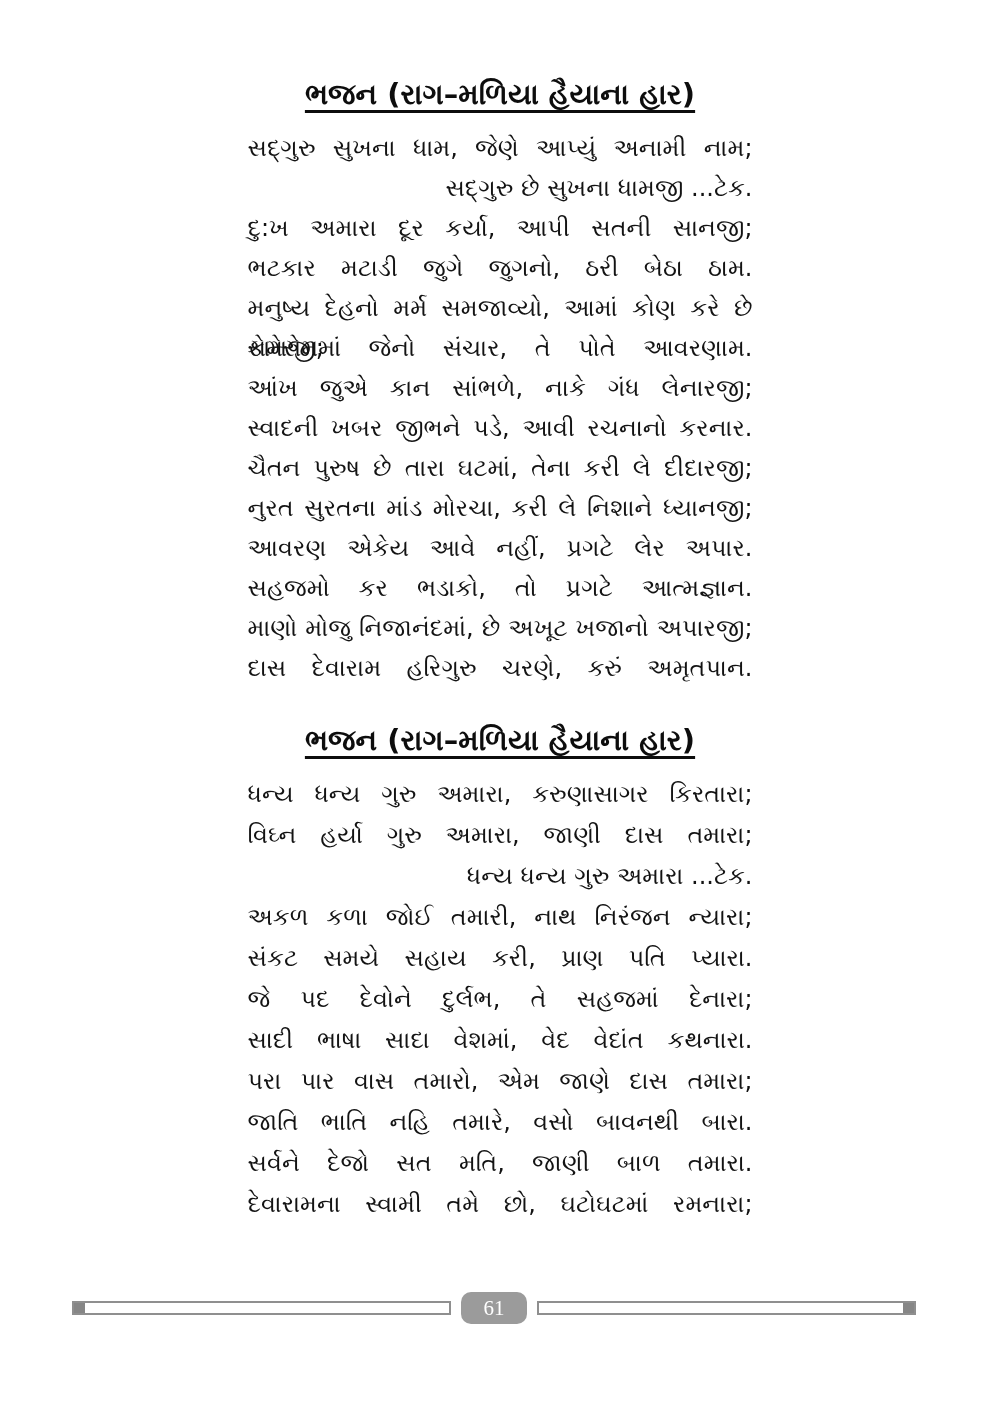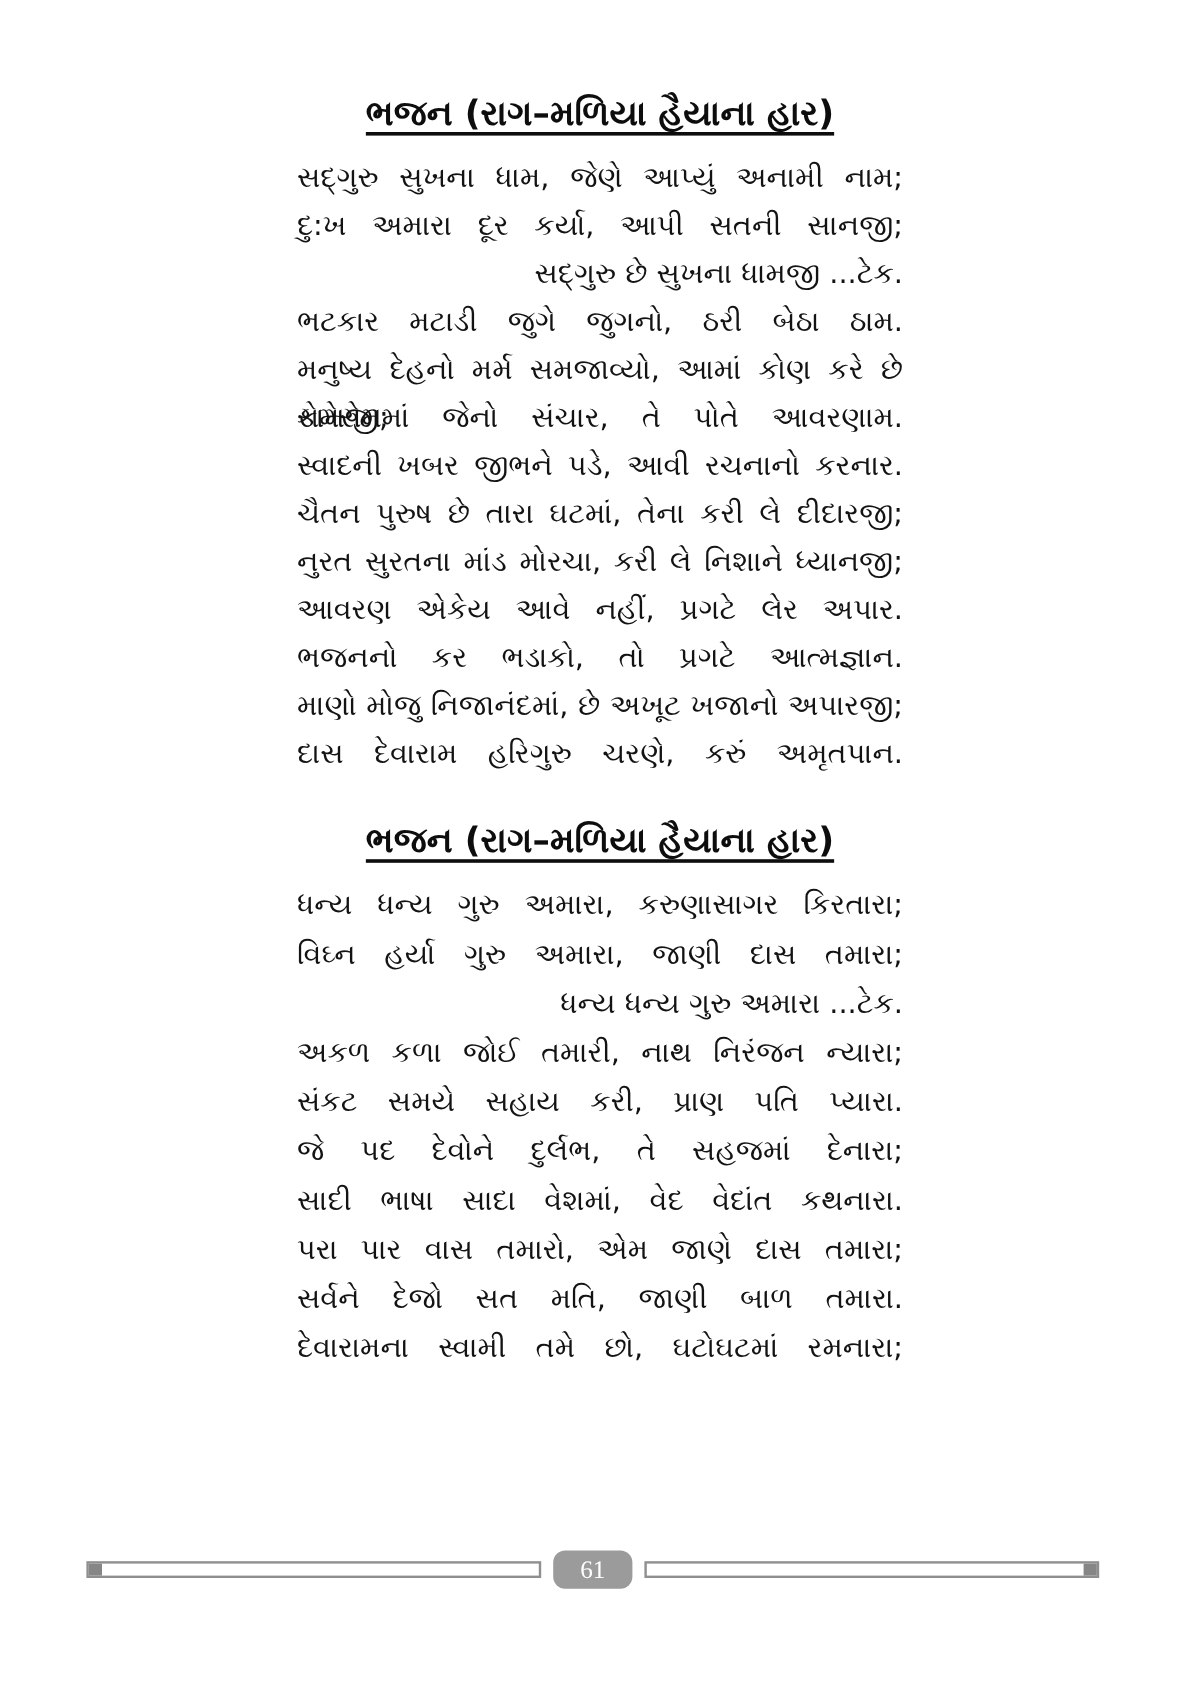--- a/index.html
+++ b/index.html
@@ -90,44 +90,46 @@
 </style>
 </head>
 <body>
 
 <div class="page">
   <div class="content">
 
     <section>
       <h2 class="bhajan-heading">ભજન (રાગ–મળિયા હૈયાના હાર)</h2>
       <div class="line j">સદ્ગુરુ સુખના ધામ, જેણે આપ્યું અનામી નામ;</div>
+      <div class="line r">સદ્ગુરુ છે સુખના ધામજી ...ટેક.</div>
       <div class="line j">દુ:ખ અમારા દૂર કર્યા, આપી સતની સાનજી;</div>
-      <div class="line r">સદ્ગુરુ છે સુખના ધામજી ...ટેક.</div>
       <div class="line j">ભટકાર મટાડી જુગે જુગનો, ઠરી બેઠા ઠામ.</div>
       <div class="line j">મનુષ્ય દેહનો મર્મ સમજાવ્યો, આમાં કોણ કરે છે કામજી;</div>
       <div class="line j">રોમેરોમમાં જેનો સંચાર, તે પોતે આવરણામ.</div>
+      <div class="line j">આંખ જુએ કાન સાંભળે, નાકે ગંધ લેનારજી;</div>
       <div class="line j">સ્વાદની ખબર જીભને પડે, આવી રચનાનો કરનાર.</div>
       <div class="line j">ચૈતન પુરુષ છે તારા ઘટમાં, તેના કરી લે દીદારજી;</div>
       <div class="line j">નુરત સુરતના માંડ મોરચા, કરી લે નિશાને ધ્યાનજી;</div>
       <div class="line j">આવરણ એકેય આવે નહીં, પ્રગટે લેર અપાર.</div>
-      <div class="line j">ભજનનો કર ભડાકો, તો પ્રગટે આત્મજ્ઞાન.</div>
+      <div class="line j">સહજમો કર ભડાકો, તો પ્રગટે આત્મજ્ઞાન.</div>
       <div class="line j">માણો મોજુ નિજાનંદમાં, છે અખૂટ ખજાનો અપારજી;</div>
       <div class="line j">દાસ દેવારામ હરિગુરુ ચરણે, કરું અમૃતપાન.</div>
     </section>
 
     <section class="section-2">
       <h2 class="bhajan-heading">ભજન (રાગ–મળિયા હૈયાના હાર)</h2>
       <div class="line j">ધન્ય ધન્ય ગુરુ અમારા, કરુણાસાગર કિરતારા;</div>
       <div class="line j">વિઘ્ન હર્યા ગુરુ અમારા, જાણી દાસ તમારા;</div>
       <div class="line r">ધન્ય ધન્ય ગુરુ અમારા ...ટેક.</div>
       <div class="line j">અકળ કળા જોઈ તમારી, નાથ નિરંજન ન્યારા;</div>
       <div class="line j">સંકટ સમયે સહાય કરી, પ્રાણ પતિ પ્યારા.</div>
       <div class="line j">જે પદ દેવોને દુર્લભ, તે સહજમાં દેનારા;</div>
       <div class="line j">સાદી ભાષા સાદા વેશમાં, વેદ વેદાંત કથનારા.</div>
       <div class="line j">પરા પાર વાસ તમારો, એમ જાણે દાસ તમારા;</div>
+      <div class="line j">જાતિ ભાતિ નહિ તમારે, વસો બાવનથી બારા.</div>
       <div class="line j">સર્વને દેજો સત મતિ, જાણી બાળ તમારા.</div>
       <div class="line j">દેવારામના સ્વામી તમે છો, ઘટોઘટમાં રમનારા;</div>
     </section>
 
   </div>
 
   <div class="footer">
     <div class="rule left"></div>
     <div class="badge">
       <span class="num">61</span>

